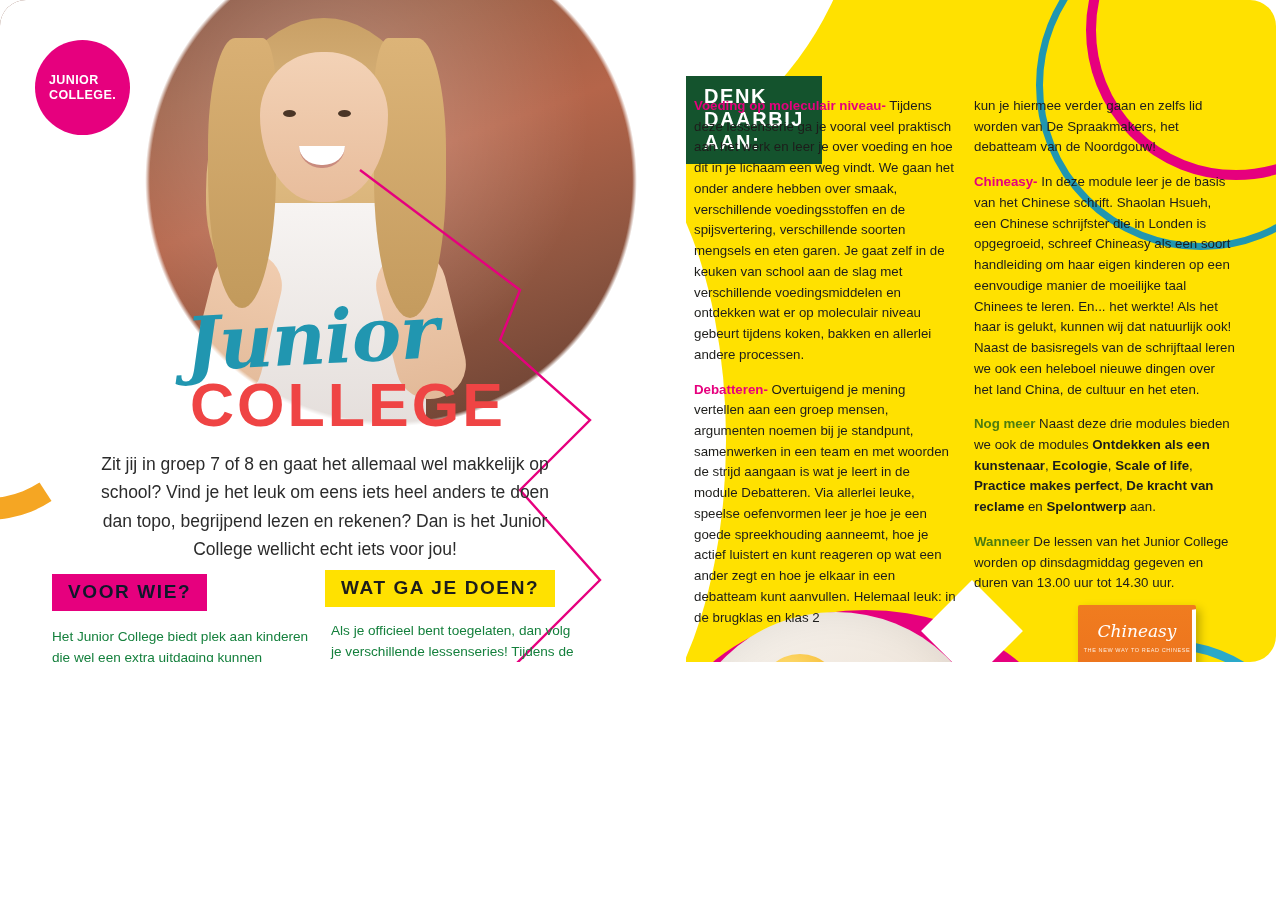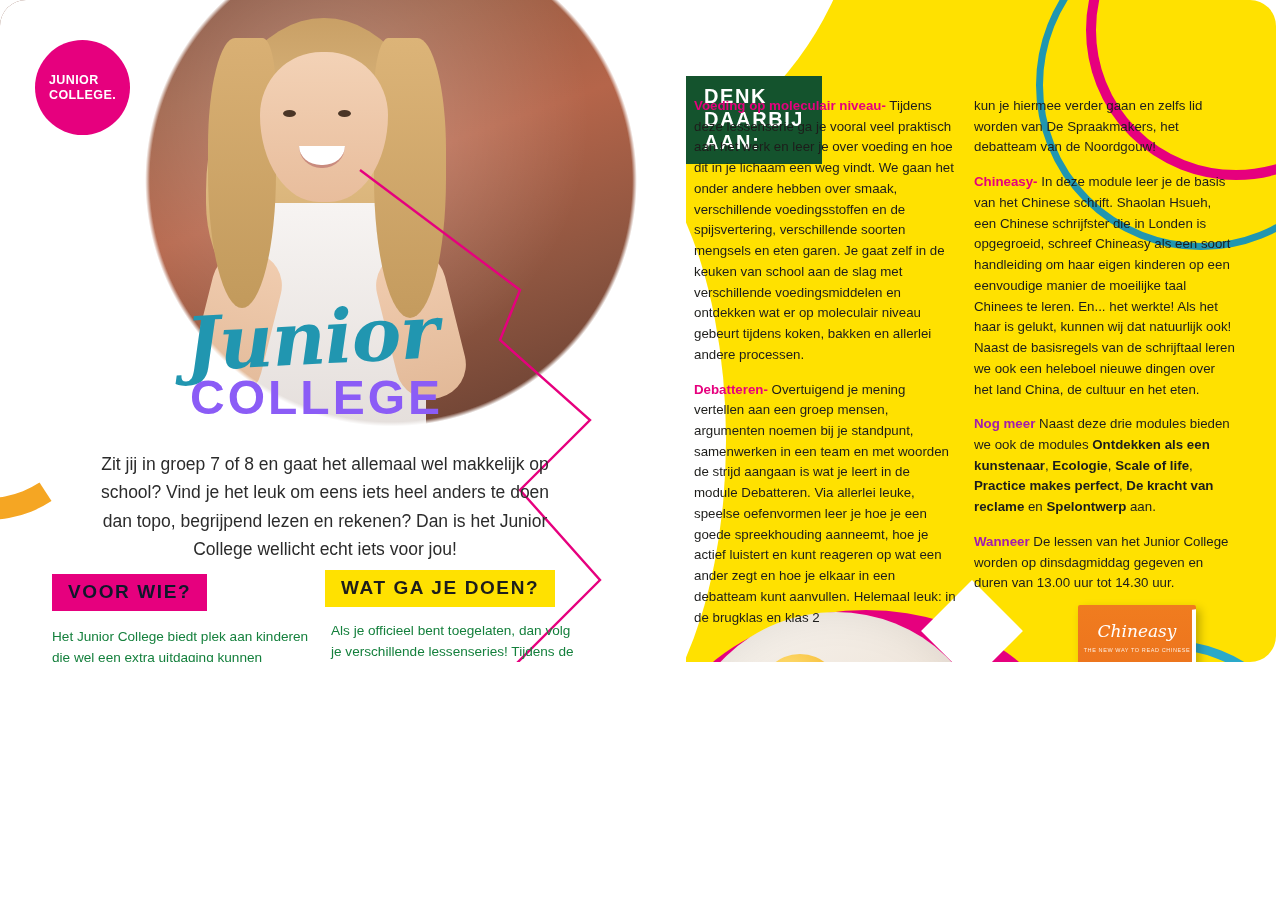--- a/index.html
+++ b/index.html
@@ -106,21 +106,21 @@
     pointer-events:none;
   }
   .title-junior {
     position:absolute; left:185px; top:295px;
     font-family:"DejaVu Serif", serif; font-style:italic; font-weight:bold;
     font-size:74px; color:#2196b0; letter-spacing:-1px;
     transform:rotate(-3deg);
   }
   .title-college {
     position:absolute; left:190px; top:370px;
-    font-size:48px; font-weight:bold; color:#8b5cf6; letter-spacing:3px;
+    font-size:61px; font-weight:bold; color:#ef4444; letter-spacing:3px;
   }
   .intro-text {
     position:absolute; left:92px; top:450px; width:466px;
     text-align:center; font-size:17.5px; line-height:1.62; color:#2b2b2b;
   }
   .hdr {
     display:inline-block; padding:7px 16px 8px 16px;
     font-size:19px; font-weight:bold; letter-spacing:1.6px; color:#0f172a;
   }
   .hdr.pink { background:#e6007e; }
@@ -219,21 +219,21 @@
     padding:9px 18px 10px 22px;
     color:#ffffff; font-size:20px; font-weight:bold; letter-spacing:1.6px;
   }
   .denk-header-wrap { position:absolute; left:-4px; top:38px; }
   .rtxt {
     position:absolute; font-size:13.3px; line-height:1.56; color:#1d1d1b;
   }
   .rcol-1 { left:8px; top:96px; width:262px; }
   .rcol-2 { left:288px; top:96px; width:262px; }
   .lead { color:#e6007e; font-weight:bold; }
-  .lead-nog { color:#a21caf; font-weight:bold; }
+  .lead-nog { color:#4d7c0f; font-weight:bold; }
   .para { margin:0 0 14px 0; }
   .footer-right {
     position:absolute; right:24px; top:876px; font-size:12px; font-weight:bold; color:#2196b0;
   }
 </style>
 </head>
 <body>
 
 <div class="spread">
 

